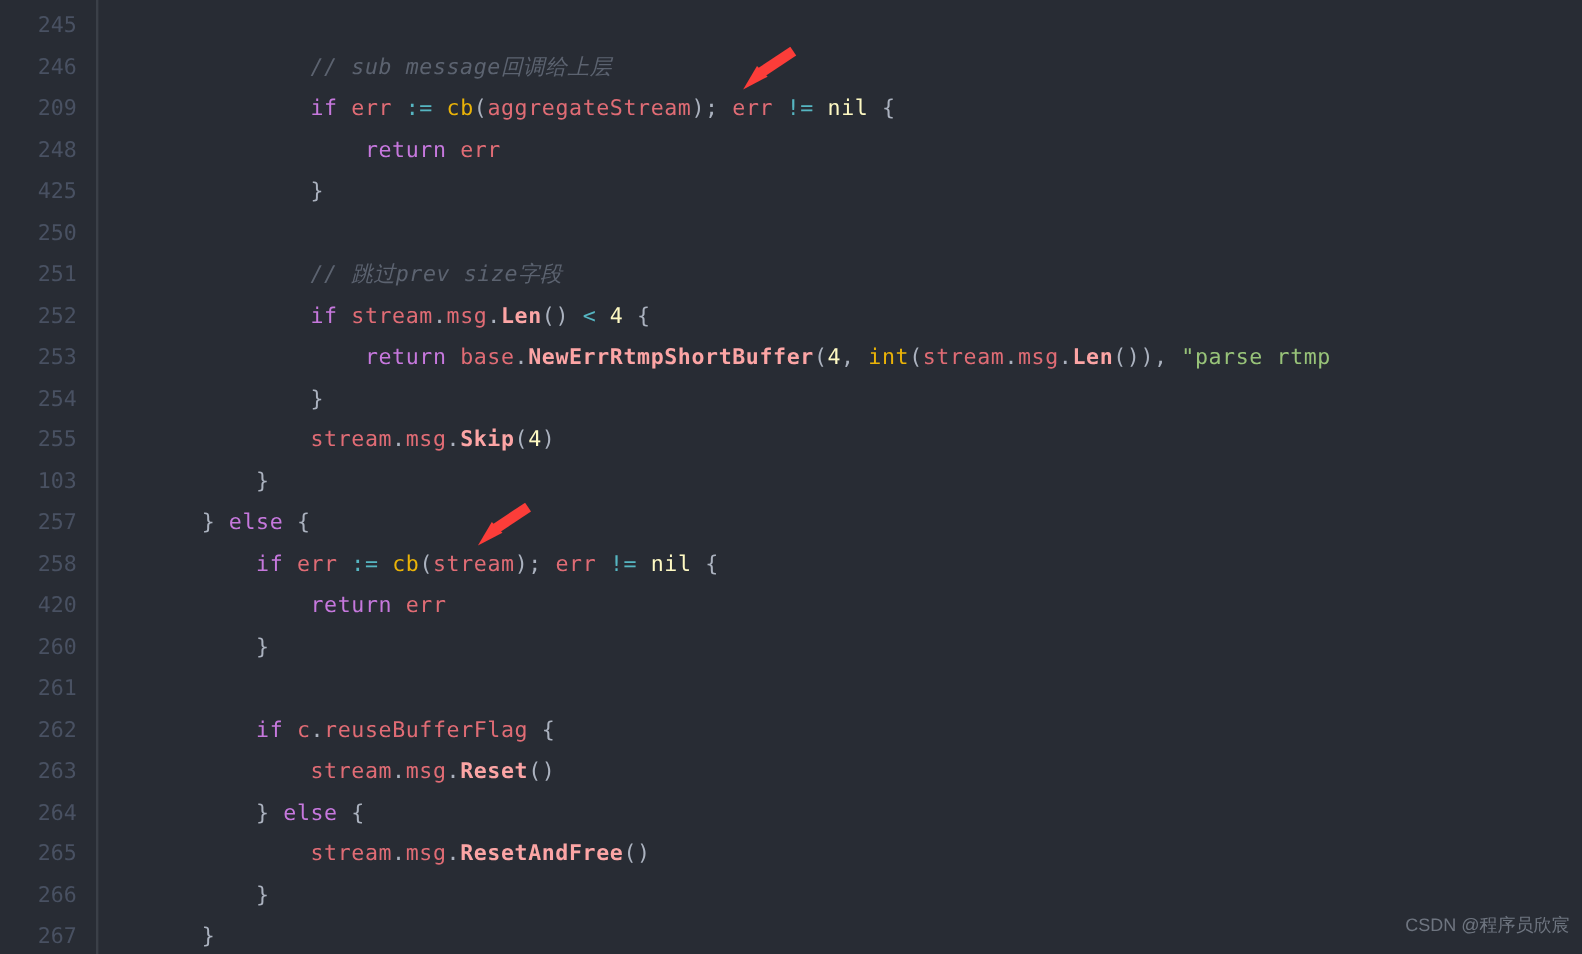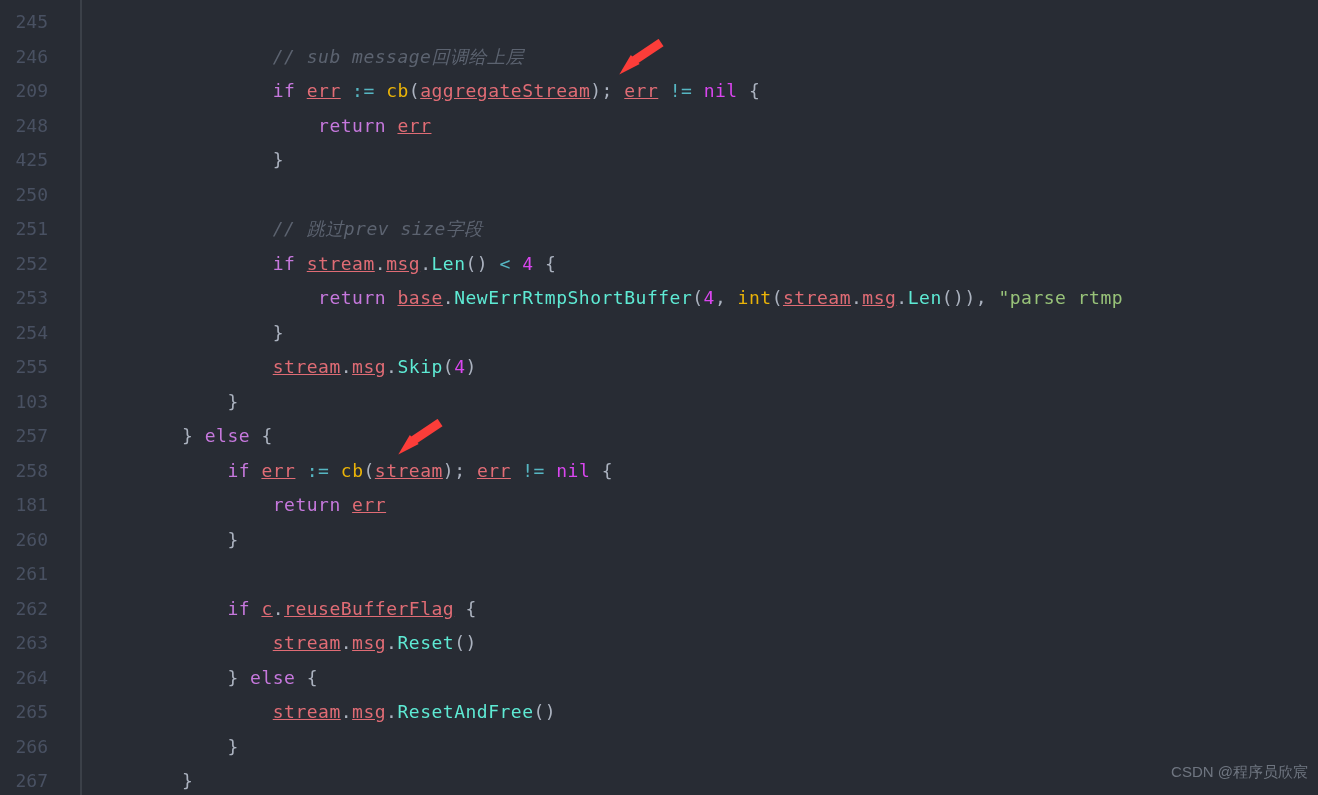--- a/index.html
+++ b/index.html
@@ -16,46 +16,45 @@
   }
   .editor {
     display: flex;
     width: 100%;
     height: 100%;
   }
   .gutter {
     width: 80px;
     text-align: right;
     color: #495162;
-    padding-right: 32px;
+    padding-right: 16px;
     user-select: none;
     flex-shrink: 0;
     padding-top: 5px;
   }
   .gutter div { height: 34.5px; }
   .vline {
     width: 2px;
     background: #3b4048;
     flex-shrink: 0;
   }
   .code {
     padding-left: 18px;
     padding-top: 5px;
     white-space: pre;
     letter-spacing: 0.5px;
-    margin-left: 14px;
   }
   .line { height: 34.5px; display: flex; align-items: center; }
   .line > span { white-space: pre; }
   .comment { color: #5c6370; font-style: italic; }
   .keyword { color: #c678dd; }
-  .ident   { color: #e06c75; text-decoration: underline; }
+  .ident   { color: #e06c75; }
   .func    { color: #eab308; }
-  .method  { color: #5eead4; }
-  .num     { color: #d946ef; text-align: right; }
+  .method  { color: #fca5a5; font-weight: bold; }
+  .num     { color: #fef9c3; text-align: right; }
   .string  { color: #98c379; }
   .punct   { color: #abb2bf; }
   .op      { color: #56b6c2; }
   .plain   { color: #abb2bf; }
   .paren   { color: #abb2bf; }
 
   .arrow {
     position: absolute;
     width: 55px;
     height: 40px;
@@ -87,21 +86,21 @@
       <div>425</div>
       <div>250</div>
       <div>251</div>
       <div>252</div>
       <div>253</div>
       <div>254</div>
       <div>255</div>
       <div>103</div>
       <div>257</div>
       <div>258</div>
-      <div>181</div>
+      <div>420</div>
       <div>260</div>
       <div>261</div>
       <div>262</div>
       <div>263</div>
       <div>264</div>
       <div>265</div>
       <div>266</div>
       <div>267</div>
     </div>
   <div class="vline"></div>

